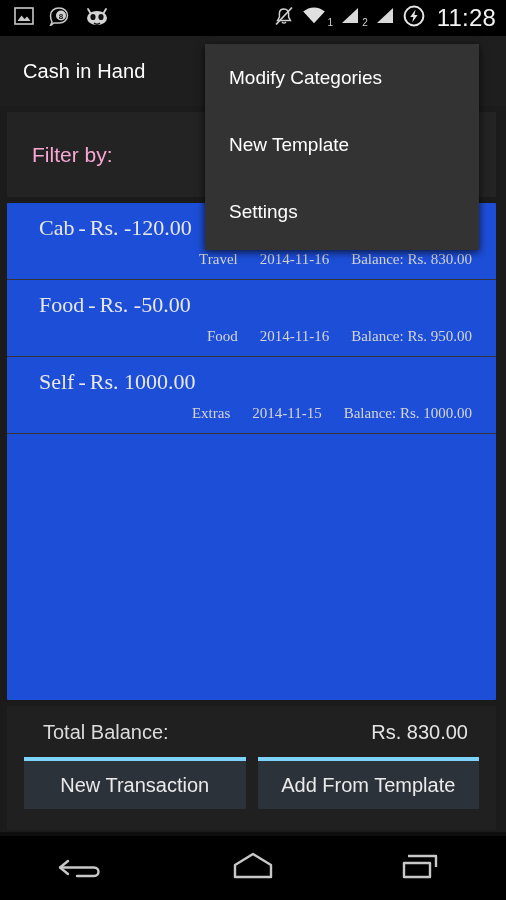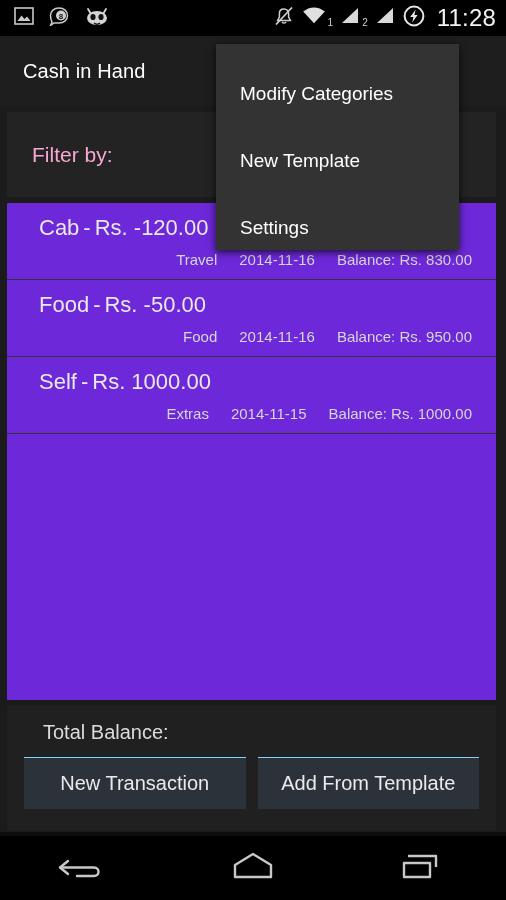--- a/index.html
+++ b/index.html
@@ -77,23 +77,24 @@
     color: #f9a8d4;
     font-size: 21px;
     padding-left: 25px;
   }
 
   
   #list-panel {
     position: absolute;
     left: 7px; top: 203px;
     width: 489px; height: 497px;
-    background: #6d28d9;
+    background: #1d4ed8;
     border-radius: 1px;
     overflow: hidden;
+    font-family: Liberation Serif, serif;
   }
   .txn-row {
     position: relative;
     padding: 12px 14px 11px 14px;
     border-bottom: 1px solid #343434;
   }
   .txn-main {
     color: #e8e8e8;
     font-size: 22px;
     padding-left: 18px;
@@ -131,36 +132,36 @@
     display: flex;
     gap: 12px;
     margin-top: 13px;
     padding: 0 3px;
   }
   .action-btn {
     flex: 1;
     height: 52px;
     background: #2b3239;
     border: none;
-    border-top: 1px solid #7dd3fc;
+    border-top: 4px solid #7dd3fc;
     color: #eaeaea;
     font-family: "Liberation Sans", sans-serif;
     font-size: 20px;
     cursor: pointer;
   }
 
   
   #overflow-menu {
     position: absolute;
-    left: 216px; top: 44px;
-    width: 243px; height: 206px;
+    left: 205px; top: 44px;
+    width: 274px; height: 206px;
     background: #333333;
     box-shadow: 0 2px 8px rgba(0,0,0,0.75);
     z-index: 30;
-    padding-top: 16px;
+    padding-top: 0;
   }
   .menu-item {
     color: #ffffff;
     font-size: 19px;
     height: 67px;
     line-height: 67px;
     padding-left: 24px;
     cursor: pointer;
     white-space: nowrap;
   }
@@ -307,20 +308,21 @@
         <span>2014-11-15</span>
         <span>Balance: Rs. 1000.00</span>
       </div>
     </div>
 
   </div>
 
   <div id="bottom-panel">
     <div id="total-row">
       <span id="total-label">Total Balance:</span>
+      <span id="total-value">Rs. 830.00</span>
     </div>
     <div id="button-row">
       <button class="action-btn">New Transaction</button>
       <button class="action-btn">Add From Template</button>
     </div>
   </div>
 
   <div id="overflow-menu">
     <div class="menu-item">Modify Categories</div>
     <div class="menu-item">New Template</div>

